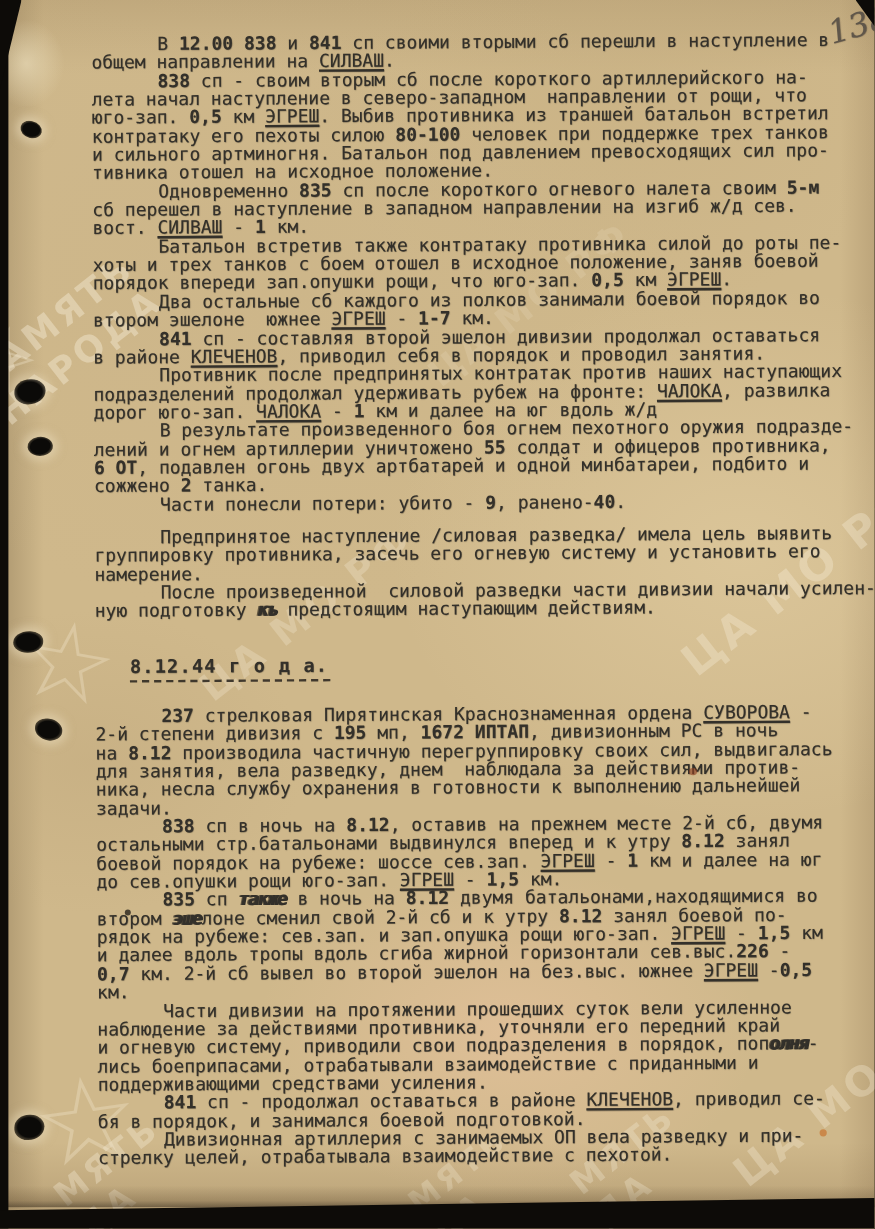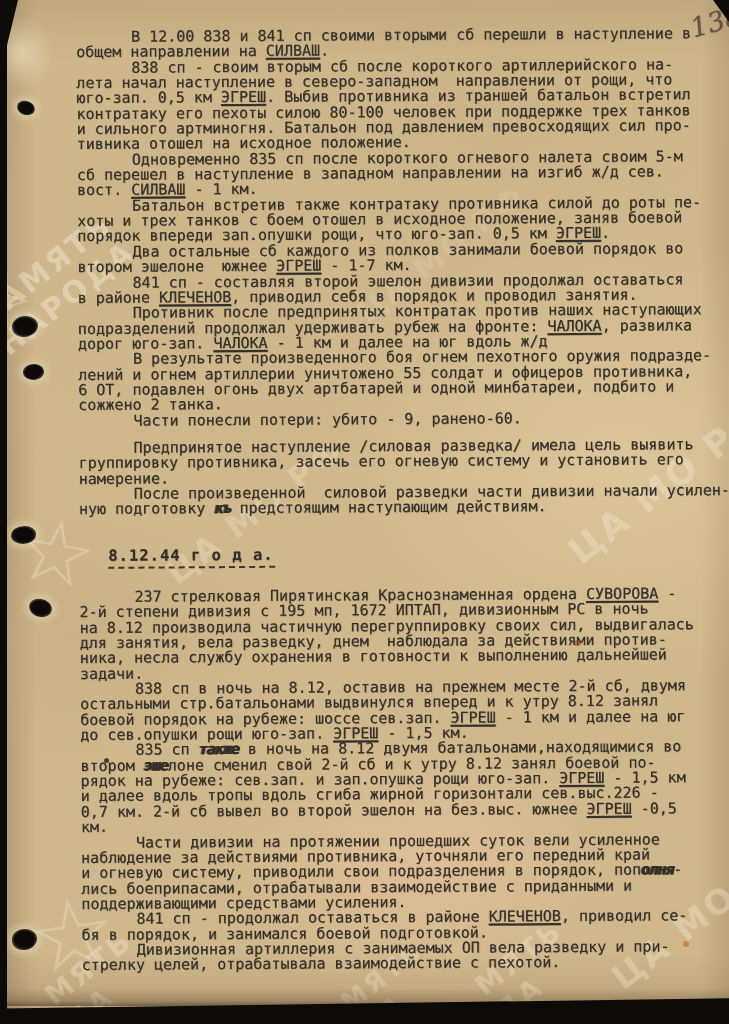--- a/index.html
+++ b/index.html
@@ -45,21 +45,21 @@
     font-size:27px;color:#5f564a;text-shadow:0.5px 0.5px 0.8px rgba(70,60,48,.5);}
   
   .doc{
     position:absolute;left:76px;top:30px;width:650px;
     font-size:15px;line-height:15.35px;color:#33302a;
     transform:rotate(-0.35deg);transform-origin:top left;
     text-shadow:0.4px 0.4px 0.7px rgba(48,42,33,.55);
   }
   .doc .line{white-space:pre;height:15.35px;overflow:visible;}
   .doc .line.first{padding-left:55px;}
-  .doc b{font-weight:normal;}
+  .doc b{font-weight:bold;}
   .doc u{font-weight:normal;text-decoration-thickness:1.5px;text-underline-offset:2px;}
   .doc .ot{font-weight:bold;letter-spacing:-1px;
     text-shadow:1px 0 0 currentColor,-1px 0 0 rgba(40,35,28,.65);font-style:italic;}
   .doc .heading{width:max-content;margin:0 0 0 29px;padding:1px 2px 3px 0;
     font-weight:bold;letter-spacing:1px;font-size:15.5px;
     border-bottom:2px dashed rgba(48,42,34,.9);}
   
   .hole{position:absolute;background:radial-gradient(#0b0a08 55%, rgba(11,10,8,.65) 72%, transparent 78%);
     box-shadow:0 0 7px 4px rgba(236,222,190,.5);}
   #h1{left:17px;top:101px;width:18px;height:14px;border-radius:46% 60% 52% 58%;transform:rotate(12deg);}
@@ -153,21 +153,21 @@
         <div class="line">подразделений продолжал удерживать рубеж на фронте: <u>ЧАЛОКА</u>, развилка</div>
         <div class="line">дорог юго-зап. <u>ЧАЛОКА</u> - <b>1</b> км и далее на юг вдоль ж/д</div>
       </div>
       <div class="para">
         <div class="line first">В результате произведенного боя огнем пехотного оружия подразде-</div>
         <div class="line">лений и огнем артиллерии уничтожено <b>55</b> солдат и офицеров противника,</div>
         <div class="line"><b>6 ОТ</b>, подавлен огонь двух артбатарей и одной минбатареи, подбито и</div>
         <div class="line">сожжено <b>2</b> танка.</div>
       </div>
       <div class="para">
-        <div class="line first">Части понесли потери: убито - <b>9</b>, ранено-<b>60</b>.</div>
+        <div class="line first">Части понесли потери: убито - <b>9</b>, ранено-<b>40</b>.</div>
       </div>
       <div style="height: 12px;"></div>
       <div class="para">
         <div class="line first">Предпринятое наступление /силовая разведка/ имела цель выявить</div>
         <div class="line">группировку противника, засечь его огневую систему и установить его</div>
         <div class="line">намерение.</div>
       </div>
       <div class="para">
         <div class="line first">После произведенной  силовой разведки части дивизии начали усилен-</div>
         <div class="line">ную подготовку <span class="ot">къ</span> предстоящим наступающим действиям.</div>

